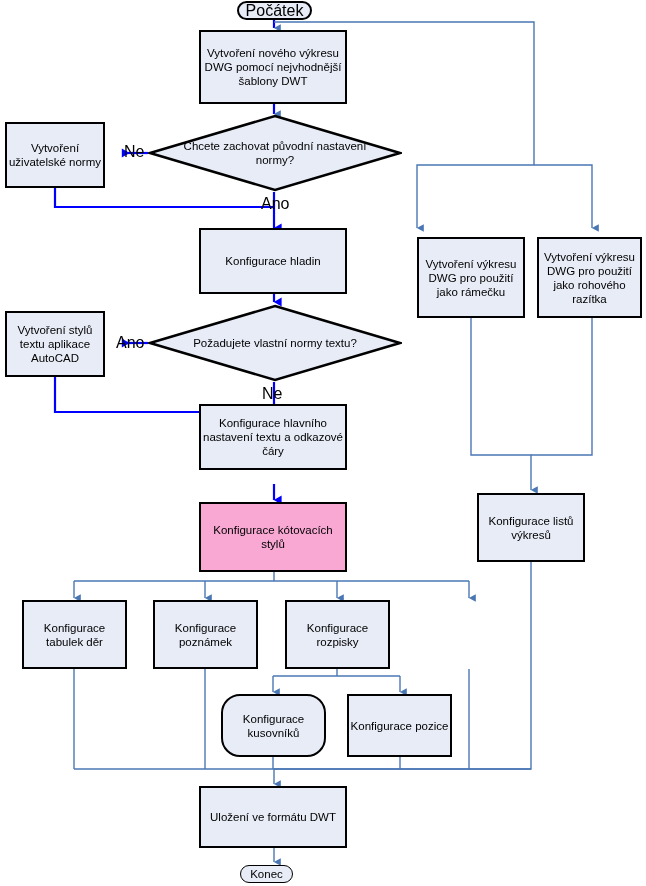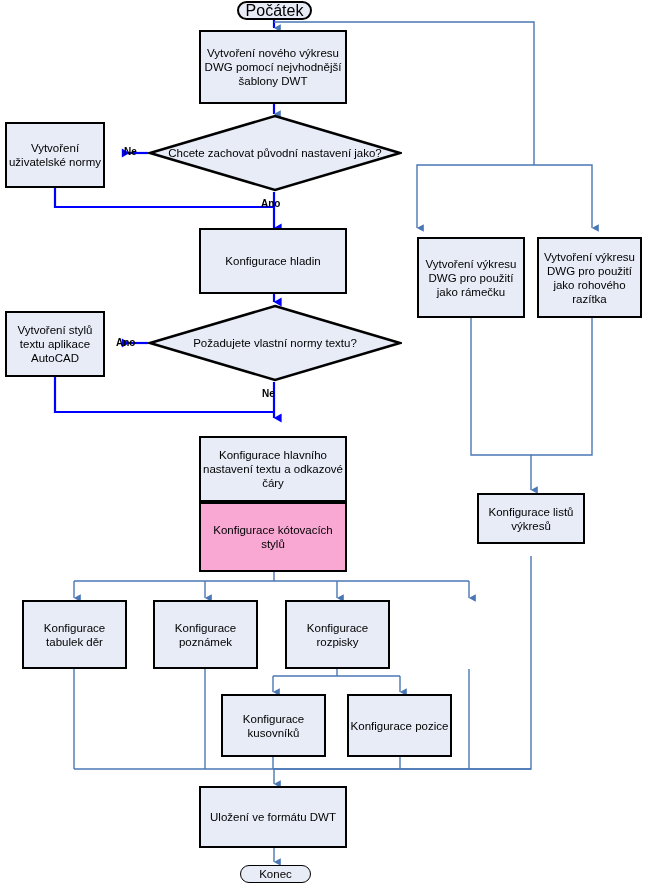--- a/index.html
+++ b/index.html
@@ -63,27 +63,26 @@
     padding: 0 18px;
   }
   .decision svg {
     position: absolute;
     left: 0;
     top: 0;
     z-index: 1;
   }
   .edge-label {
     position: absolute;
-    font-size: 10px;
+    font-size: 16px;
     line-height: 11px;
     color: #000000;
     background: transparent;
     z-index: 6;
     white-space: nowrap;
-    font-weight: bold;
   }
 </style>
 </head>
 <body>
 
 <div id="canvas">
 
   <svg id="wires" width="646" height="886" viewBox="0 0 646 886">
     <defs>
       <marker id="arrHead" markerWidth="9" markerHeight="9" refX="4.2" refY="7.4" orient="auto" markerUnits="userSpaceOnUse">
@@ -157,21 +156,21 @@
   </div>
 
   <div class="node process" style="left:199px; top:30px; width:148px; height:74px;">
     <span>Vytvoření nového výkresu DWG pomocí nejvhodnější šablony DWT</span>
   </div>
 
   <div class="node decision" style="left:148px; top:114px; width:254px; height:78px;">
     <svg width="254" height="78" viewBox="0 0 254 78">
       <polygon points="127,2 252,39 127,76 2,39" fill="#e8ecf7" stroke="#000000" stroke-width="2.4"></polygon>
     </svg>
-    <span class="dtext">Chcete zachovat původní nastavení jako?</span>
+    <span class="dtext">Chcete zachovat původní nastavení normy?</span>
   </div>
 
   <div class="node process" style="left:5px; top:122px; width:100px; height:66px;">
     <span>Vytvoření uživatelské normy</span>
   </div>
 
   <div class="node process" style="left:199px; top:228px; width:148px; height:66px;">
     <span>Konfigurace hladin</span>
   </div>
 
@@ -179,66 +178,66 @@
     <svg width="254" height="78" viewBox="0 0 254 78">
       <polygon points="127,2 252,39 127,76 2,39" fill="#e8ecf7" stroke="#000000" stroke-width="2.4"></polygon>
     </svg>
     <span class="dtext">Požadujete vlastní normy textu?</span>
   </div>
 
   <div class="node process" style="left:5px; top:311px; width:100px; height:66px;">
     <span>Vytvoření stylů textu aplikace AutoCAD</span>
   </div>
 
-  <div class="node process" style="left:199px; top:436px; width:148px; height:66px;">
+  <div class="node process" style="left:199px; top:404px; width:148px; height:66px;">
     <span>Konfigurace hlavního nastavení textu a odkazové čáry</span>
   </div>
 
   <div class="node process highlight" style="left:199px; top:502px; width:148px; height:70px;">
     <span>Konfigurace kótovacích stylů</span>
   </div>
 
   <div class="node process" style="left:153px; top:600px; width:105px; height:69px;">
     <span>Konfigurace poznámek</span>
   </div>
 
   <div class="node process" style="left:22px; top:600px; width:105px; height:69px;">
     <span>Konfigurace tabulek děr</span>
   </div>
 
   <div class="node process" style="left:285px; top:600px; width:105px; height:69px;">
     <span>Konfigurace rozpisky</span>
   </div>
 
 
-  <div class="node process" style="left:221px; top:694px; width:105px; height:63px;">
+  <div class="node process" style="left:221px; top:694px; width:105px; height:63px;border-radius:19px;">
     <span>Konfigurace kusovníků</span>
   </div>
 
   <div class="node process" style="left:347px; top:694px; width:105px; height:63px;">
     <span>Konfigurace pozice</span>
   </div>
 
   <div class="node process" style="left:199px; top:786px; width:148px; height:62px;">
     <span>Uložení ve formátu DWT</span>
   </div>
 
-  <div class="node terminator thin" style="left:240px; top:865px; width:71px; height:18px; font-size:11.5px;">
+  <div class="node terminator thin" style="left:240px; top:865px; width:53px; height:18px; font-size:11.5px;">
     <span>Konec</span>
   </div>
 
   <div class="node process" style="left:417px; top:237px; width:108px; height:81px;">
     <span>Vytvoření výkresu DWG pro použití jako rámečku</span>
   </div>
 
   <div class="node process" style="left:537px; top:237px; width:105px; height:81px;">
     <span>Vytvoření výkresu DWG pro použití jako rohového razítka</span>
   </div>
 
-  <div class="node process" style="left:477px; top:493px; width:108px; height:51px;">
+  <div class="node process" style="left:477px; top:493px; width:108px; height:69px;">
     <span>Konfigurace listů výkresů</span>
   </div>
 
   <div class="edge-label" style="left:124px; top:146px;">Ne</div>
 
   <div class="edge-label" style="left:261px; top:198px;">Ano</div>
 
   <div class="edge-label" style="left:116px; top:337px;">Ano</div>
 
   <div class="edge-label" style="left:262px; top:388px;">Ne</div>

